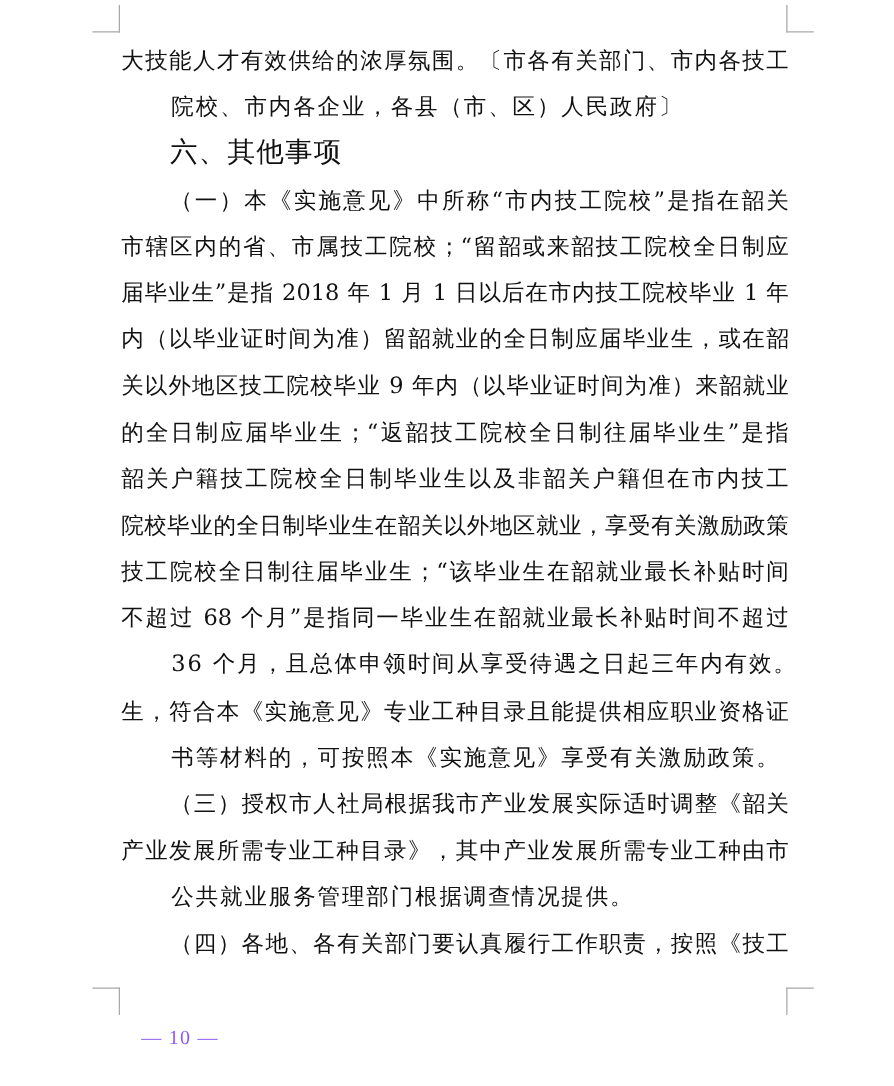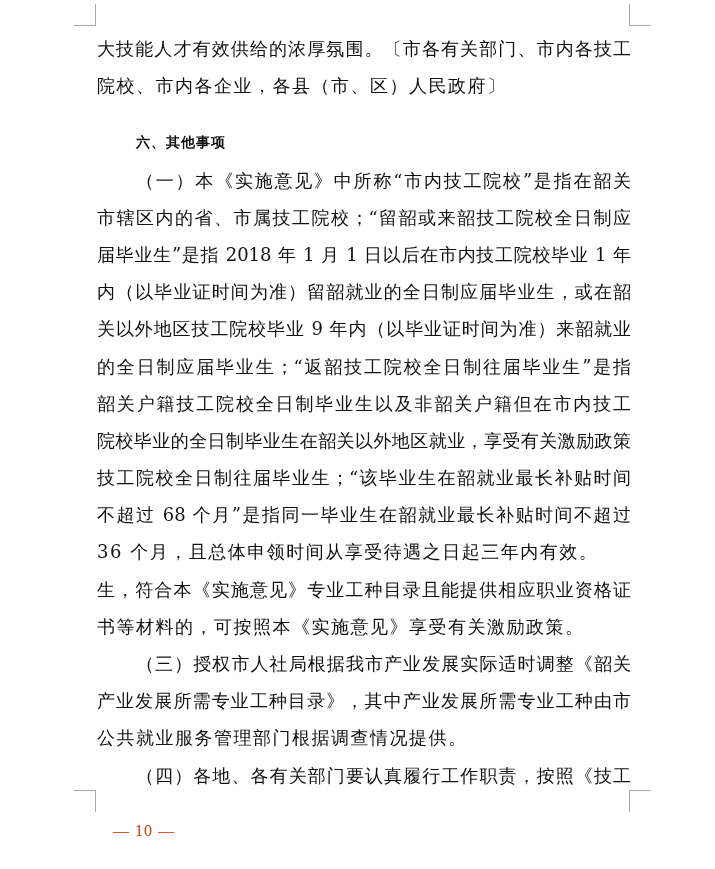--- a/index.html
+++ b/index.html
@@ -6,27 +6,27 @@
   body { width: 715px; height: 869px; position: relative; overflow: hidden;
          font-family: "DejaVu Serif", "Liberation Serif", serif; color: #111; }
   .corner { position: absolute; border-color: #a8a8a8; border-style: solid; border-width: 0; width: 21px; height: 21px; }
   .tl { left: 74px; top: 4px; border-right-width: 1px; border-bottom-width: 1px; }
   .tr { left: 629px; top: 4px; border-left-width: 1px; border-bottom-width: 1px; }
   .bl { left: 74px; top: 790px; border-right-width: 1px; border-top-width: 1px; }
   .br { left: 629px; top: 790px; border-left-width: 1px; border-top-width: 1px; }
   .body-text { position: absolute; left: 97px; top: 30px; width: 534px; }
   .line { height: 37.2px; line-height: 37.2px; font-size: 18px; white-space: nowrap;
           display: flex; justify-content: center; letter-spacing: 0; }
-  .line.last { justify-content: flex-start; letter-spacing: 1.5px; }
+  .line.last { justify-content: flex-start; letter-spacing: 1.5px; margin-left: 40px; }
   .line.indent { padding-left: 39px; }
-  .heading { font-family: "DejaVu Sans", "Liberation Sans", sans-serif; font-weight: bold; font-size: 14px;
-             height: 37.2px; line-height: 37.2px; padding-left: 39px; letter-spacing: 1px; margin-top: 20px; }
+  .heading { font-family: "DejaVu Sans", "Liberation Sans", sans-serif; font-weight: normal; font-size: 22px;
+             height: 37.2px; line-height: 37.2px; padding-left: 39px; letter-spacing: 1px; }
   .line span.t { display: block; width: 100%; text-align: justify; text-align-last: justify; }
   .line.last span.t { text-align-last: left; }
-  .page-num { position: absolute; left: 113px; top: 822px; font-size: 16px; color: #c2410c;
+  .page-num { position: absolute; left: 113px; top: 822px; font-size: 16px; color: #8b5cf6;
               font-family: "Liberation Serif", serif; letter-spacing: 1px; }
 </style>
 </head>
 <body>
 
 <div class="corner tl"></div>
 <div class="corner tr"></div>
 <div class="corner bl"></div>
 <div class="corner br"></div>
 

